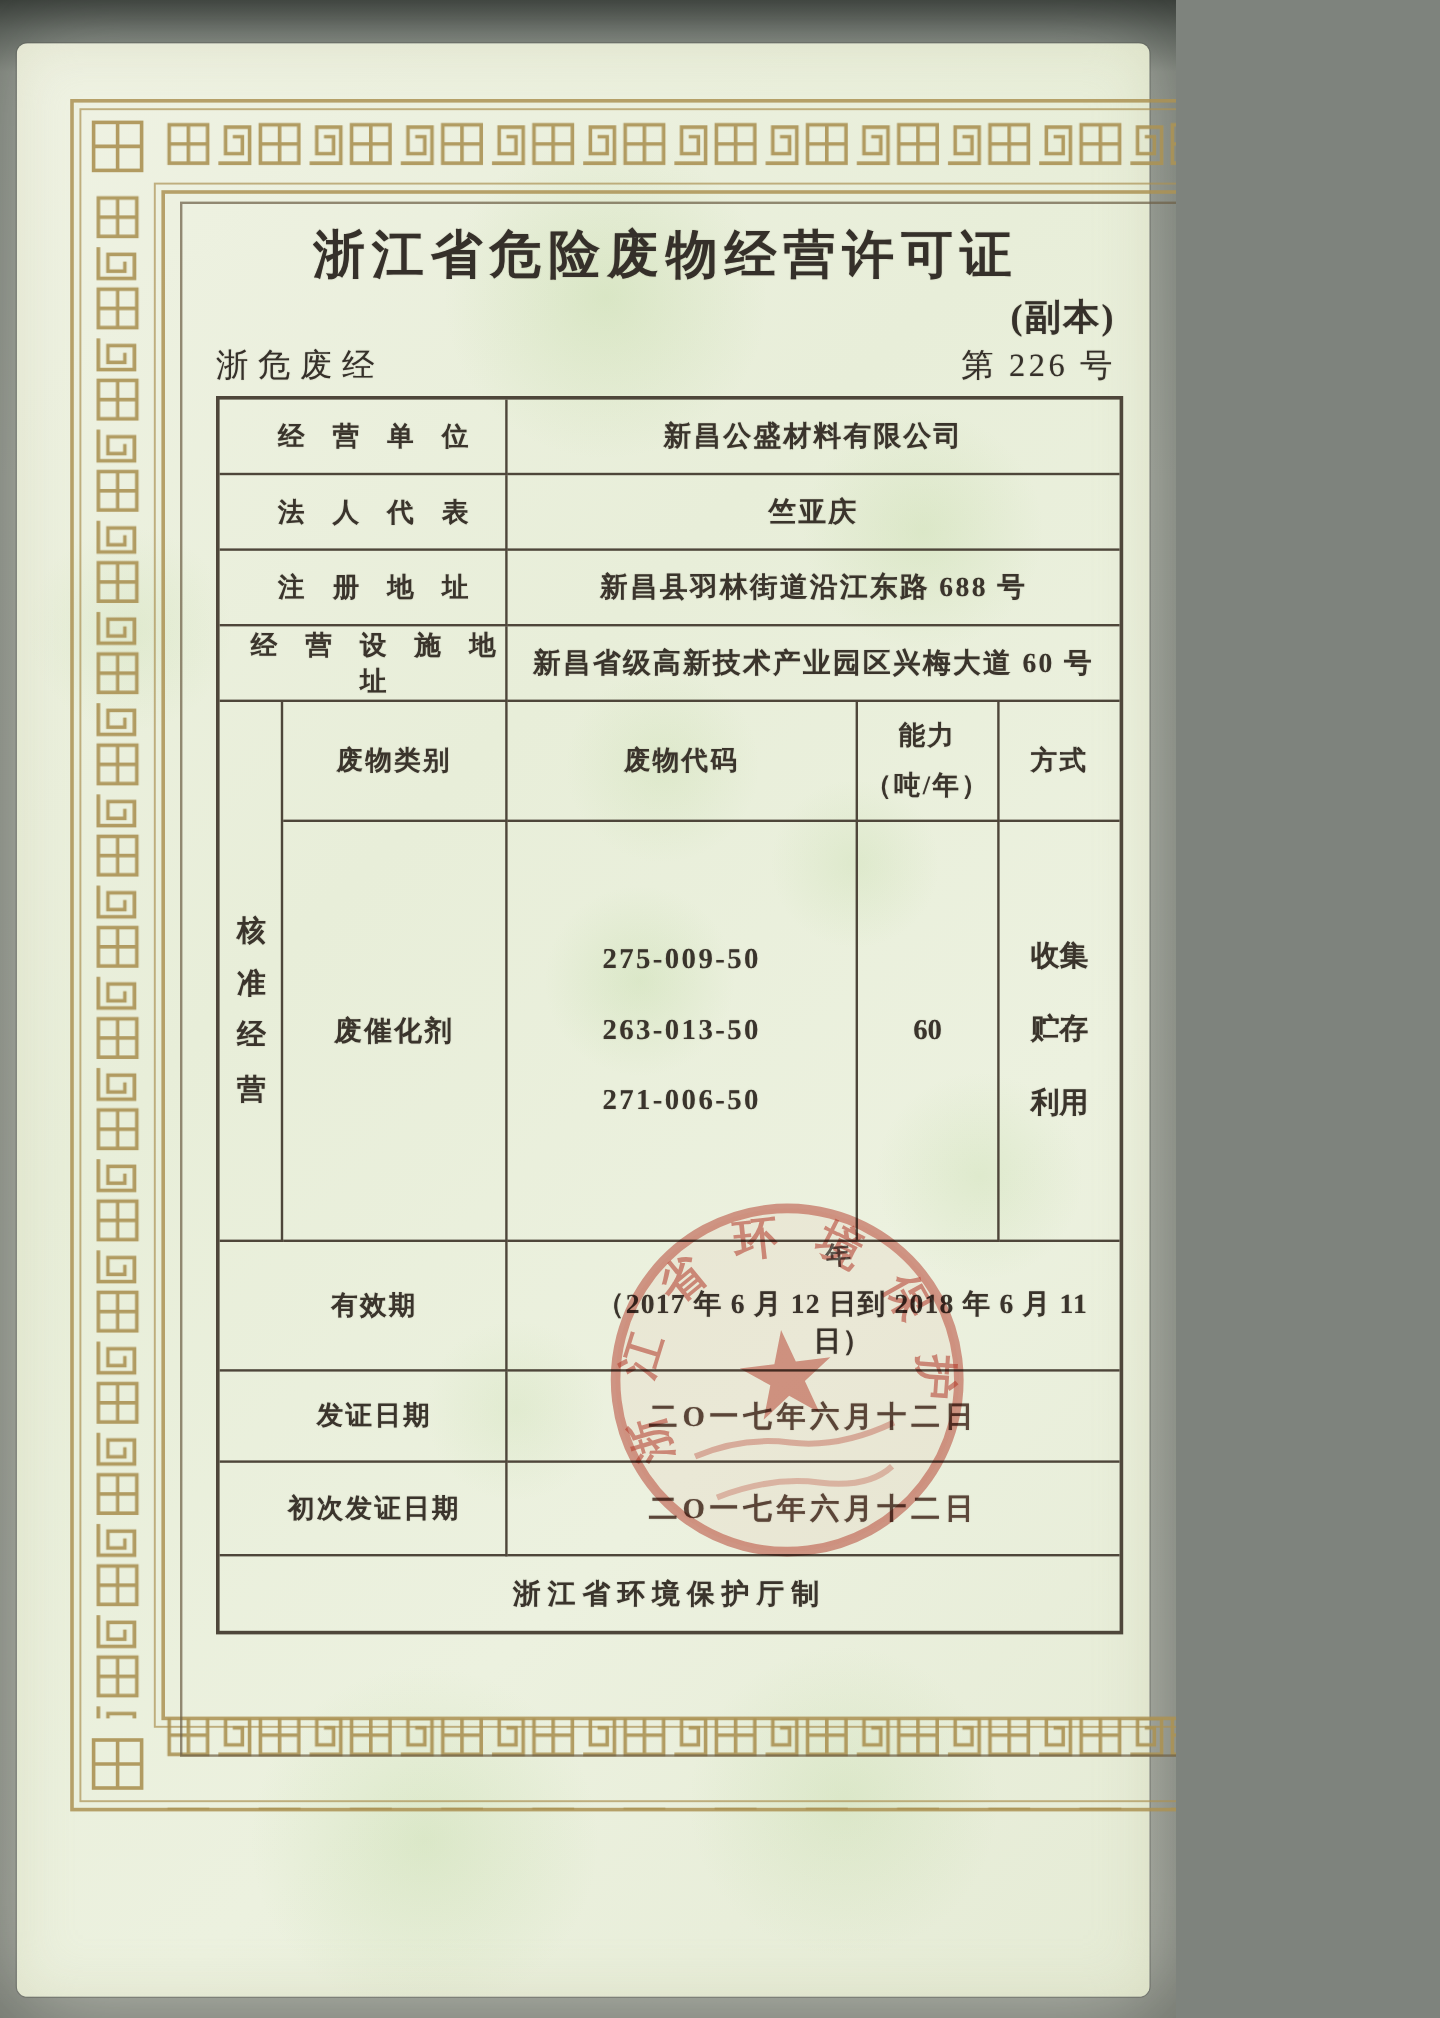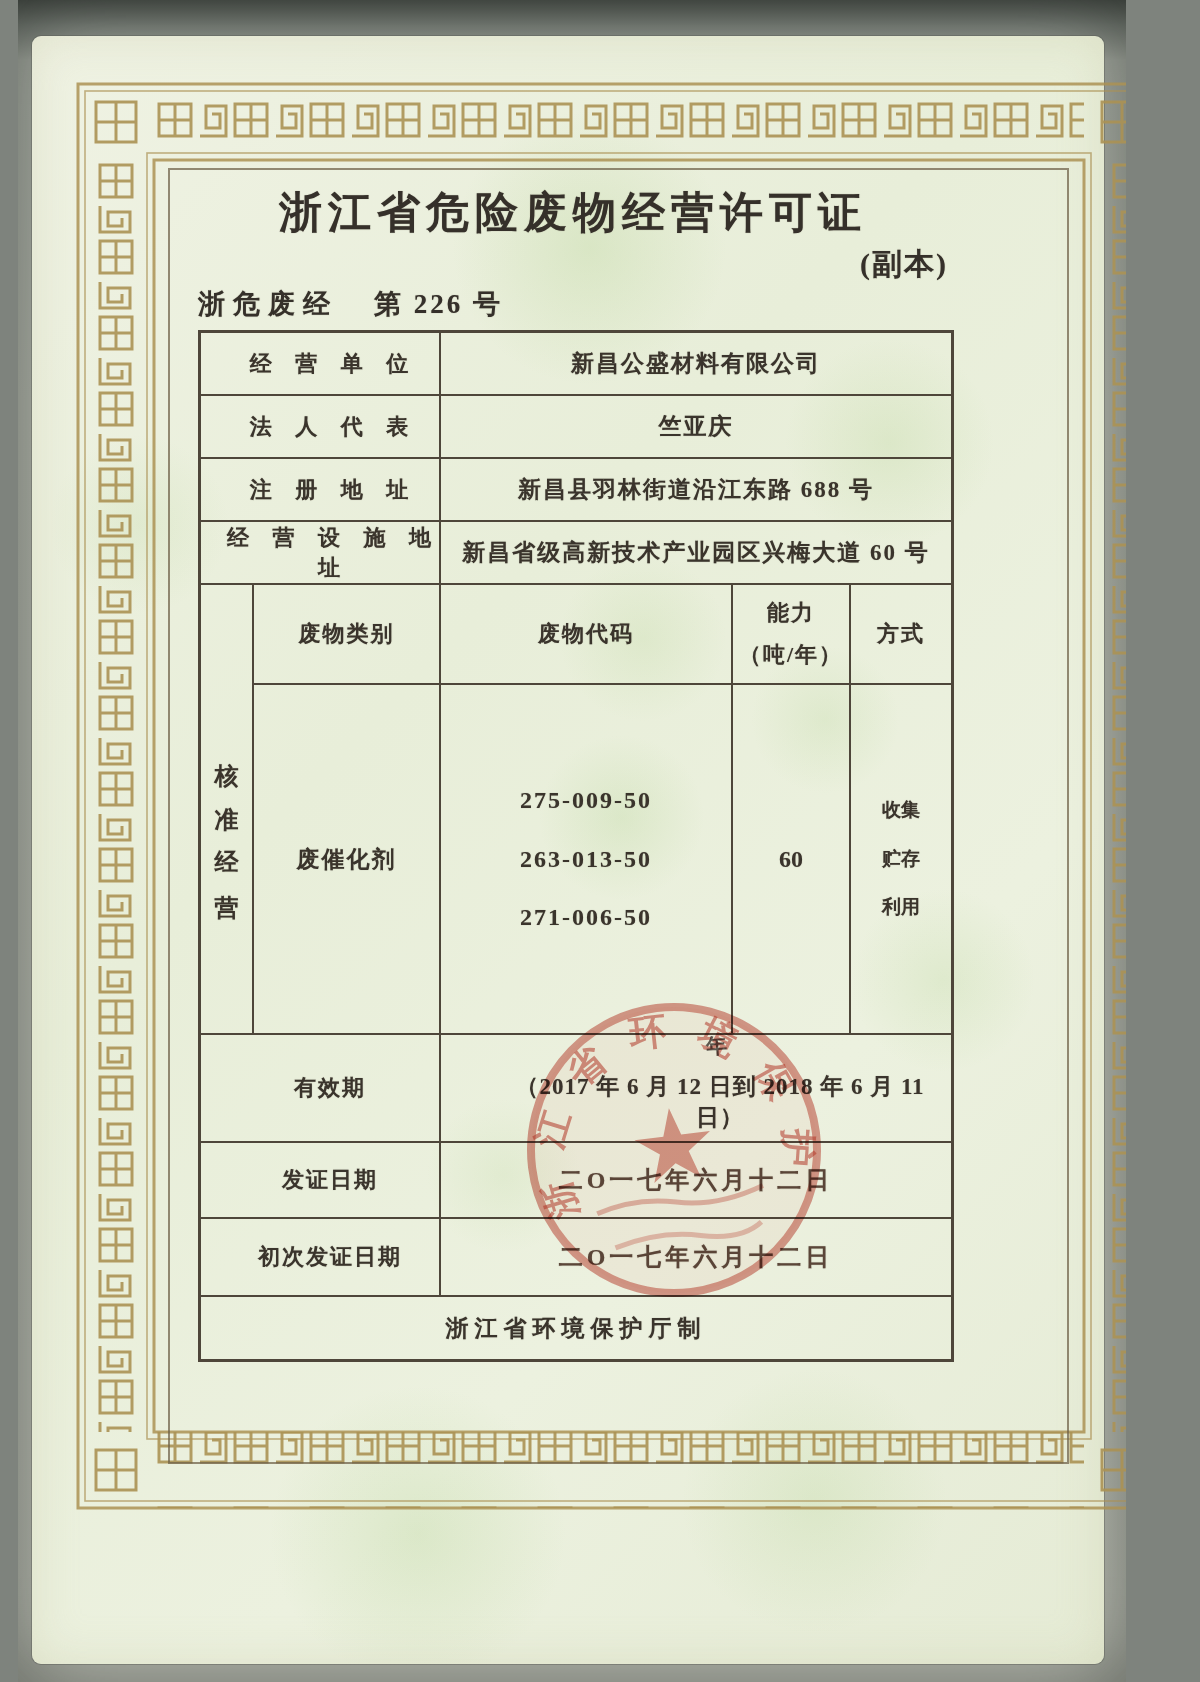--- a/index.html
+++ b/index.html
@@ -1,21 +1,20 @@
 <!DOCTYPE html>
 <html><head>
 <meta charset="utf-8">
 <style>
   html,body{margin:0;padding:0;background:#7e837d;}
   .scan{
-    position:relative;width:1108px;height:1682px;overflow:hidden;
+    position:relative;width:980px;height:1682px;overflow:hidden;
     font-family:"Liberation Serif","DejaVu Serif",serif;
     background:linear-gradient(180deg,#4f544f 0px,#7d837c 26px,#a9aea5 60px,#b4b8ae 400px,#b9bcb2 100%);
     box-shadow:inset 0 0 90px rgba(30,35,30,.55);
-    margin-left:18px;
   }
   .paper{
     position:absolute;left:14px;top:36px;right:22px;bottom:18px;border-radius:9px;
     background:
       radial-gradient(circle at 52% 13%, rgba(158,198,116,.22), transparent 9%),
       radial-gradient(circle at 80% 25%, rgba(158,198,116,.18), transparent 7%),
       radial-gradient(circle at 57% 37%, rgba(158,198,116,.15), transparent 7%),
       radial-gradient(circle at 55% 48%, rgba(152,196,112,.18), transparent 8%),
       radial-gradient(circle at 74% 42%, rgba(152,196,112,.15), transparent 6%),
       radial-gradient(circle at 85% 58%, rgba(152,196,112,.16), transparent 7%),
@@ -27,21 +26,21 @@
     box-shadow:0 0 0 1px rgba(88,92,84,.45), inset 0 0 46px rgba(190,190,150,.30);
   }
   .frame-svg{position:absolute;left:58px;top:82px;z-index:2;}
   .inner-rule{
     position:absolute;left:150px;top:168px;width:897px;height:1292px;z-index:3;
     border:2px solid rgba(110,96,70,.72);
   }
   .txt{position:absolute;z-index:4;color:#35302a;text-shadow:0 0 1px rgba(70,60,45,.45);}
   .title{left:180px;top:184px;width:750px;text-align:center;font-size:43px;font-weight:700;letter-spacing:6px;}
   .subtitle{left:180px;top:244px;width:750px;text-align:right;font-size:30px;font-weight:700;letter-spacing:2px;}
-  .licline{left:180px;top:286px;width:750px;display:flex;justify-content:flex-start;gap:36px;font-size:27px;font-weight:700;}
+  .licline{left:180px;top:286px;width:750px;display:flex;justify-content:space-between;gap:36px;font-size:27px;font-weight:400;}
   .licline .pre-label{letter-spacing:8px;}
   .licline .num{letter-spacing:3px;}
   .table{
     position:absolute;left:180px;top:330px;width:756px;z-index:4;box-sizing:border-box;
     display:grid;border:3px solid #4e463a;
     grid-template-columns:53px 187px 292px 118px 100px;
     grid-template-rows:63px 63px 63px 63px 100px 350px 108px 76px 78px 62px;
     color:#3a342c;text-shadow:0 0 1px rgba(70,60,45,.4);
   }
   .cell{border-right:2px solid #4e463a;border-bottom:2px solid #4e463a;
@@ -54,21 +53,21 @@
   .r3c1{grid-area:3/1/4/3;} .r3c2{grid-area:3/3/4/6;}
   .r4c1{grid-area:4/1/5/3;} .r4c2{grid-area:4/3/5/6;}
   .side{grid-area:5/1/7/2;writing-mode:vertical-lr;text-orientation:upright;
     letter-spacing:44px;font-size:24px;font-weight:600;padding-top:44px;box-sizing:border-box;}
   .h-cat{grid-area:5/2/6/3;} .h-code{grid-area:5/3/6/4;}
   .h-cap{grid-area:5/4/6/5;} .h-way{grid-area:5/5/6/6;}
   .hdr{font-size:22px;font-weight:600;letter-spacing:2px;line-height:1.9;}
   .v-cat{grid-area:6/2/7/3;font-size:23px;font-weight:600;letter-spacing:2px;}
   .v-code{grid-area:6/3/7/4;font-size:24px;font-weight:600;letter-spacing:2px;line-height:2.45;}
   .v-cap{grid-area:6/4/7/5;font-size:24px;font-weight:600;}
-  .v-way{grid-area:6/5/7/6;font-size:19px;font-weight:600;line-height:2.55;}
+  .v-way{grid-area:6/5/7/6;font-size:24px;font-weight:600;line-height:2.55;}
   .l-valid{grid-area:7/1/8/3;} .v-valid{grid-area:7/3/8/6;align-items:flex-end;padding-bottom:8px;font-size:23px;font-weight:600;letter-spacing:1px;padding-left:48px;}
   .l-issue{grid-area:8/1/9/3;} .v-issue{grid-area:8/3/9/6;}
   .l-first{grid-area:9/1/10/3;} .v-first{grid-area:9/3/10/6;}
   .date-val{font-size:24px;font-weight:600;letter-spacing:4px;color:#5b4639;}
   .foot{grid-area:10/1/11/6;font-size:23px;font-weight:600;letter-spacing:6px;text-align:right;}
   .pre{white-space:pre-line;}
   .stray{position:absolute;left:688px;top:1032px;z-index:5;font-size:21px;font-weight:600;
     color:#46413a;transform:rotate(-4deg);opacity:.85;}
   .stamp{position:absolute;left:502px;top:996px;width:308px;height:308px;z-index:6;
     transform:rotate(-7deg);mix-blend-mode:multiply;}

